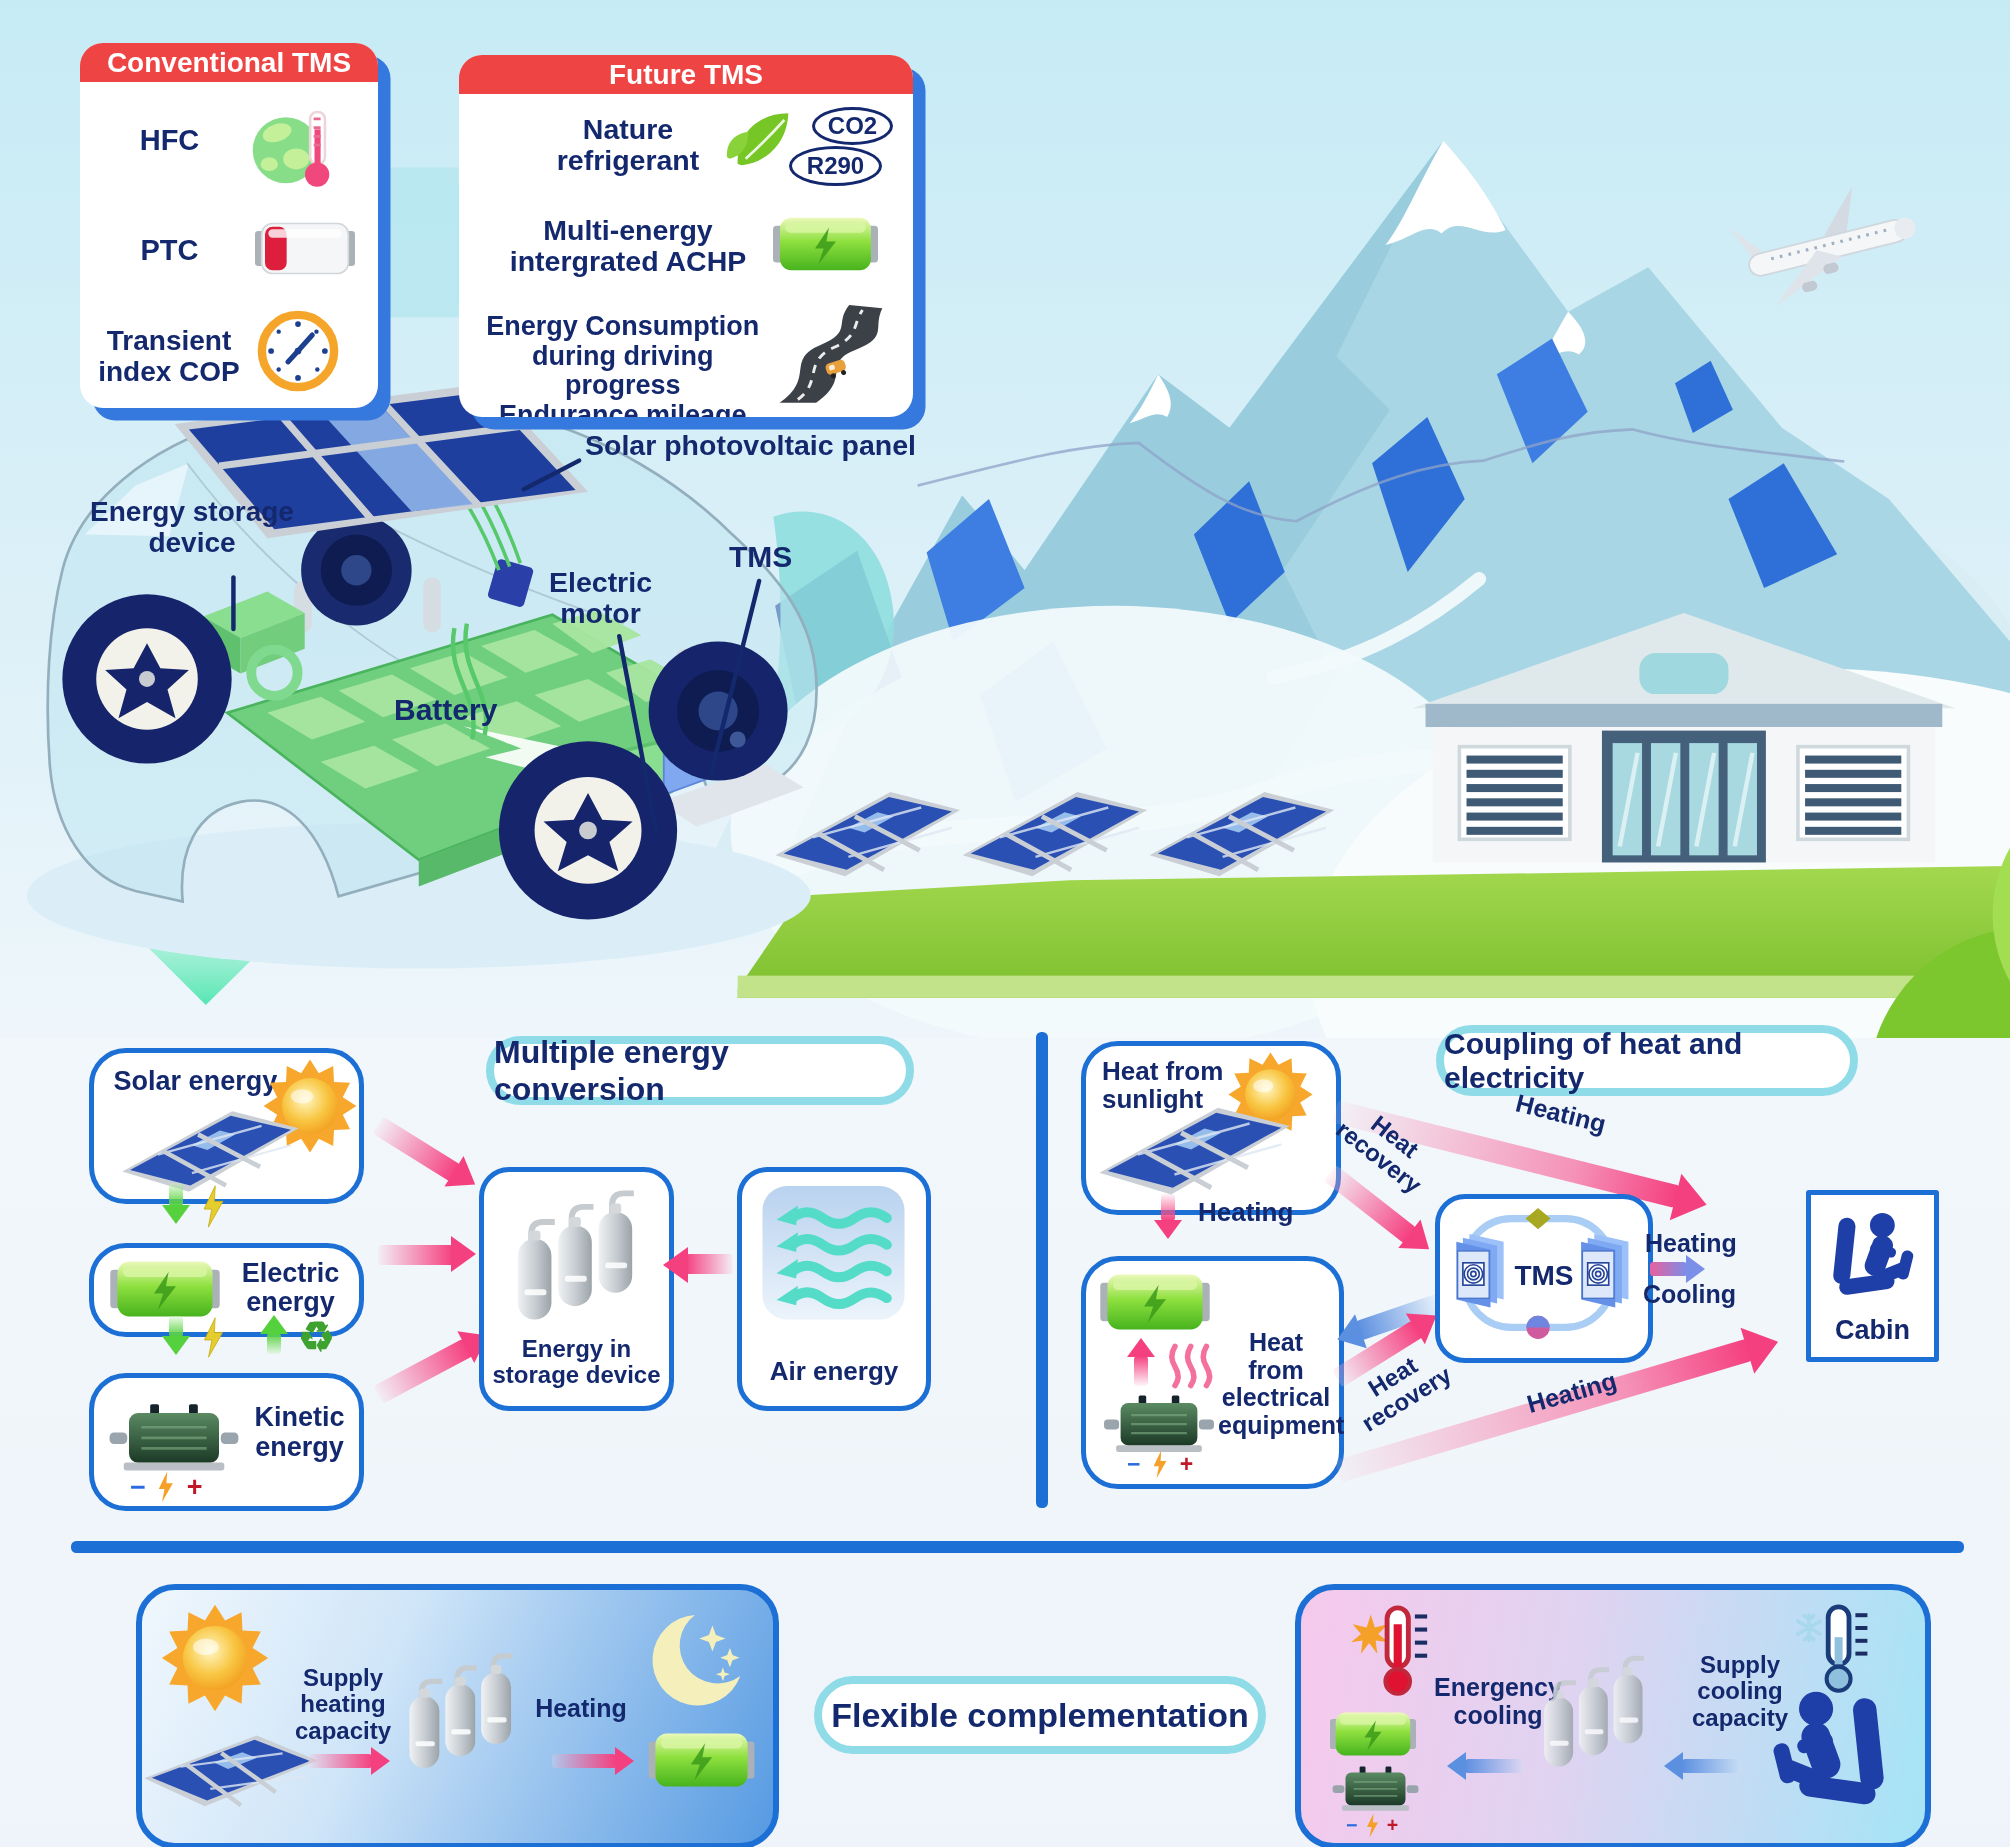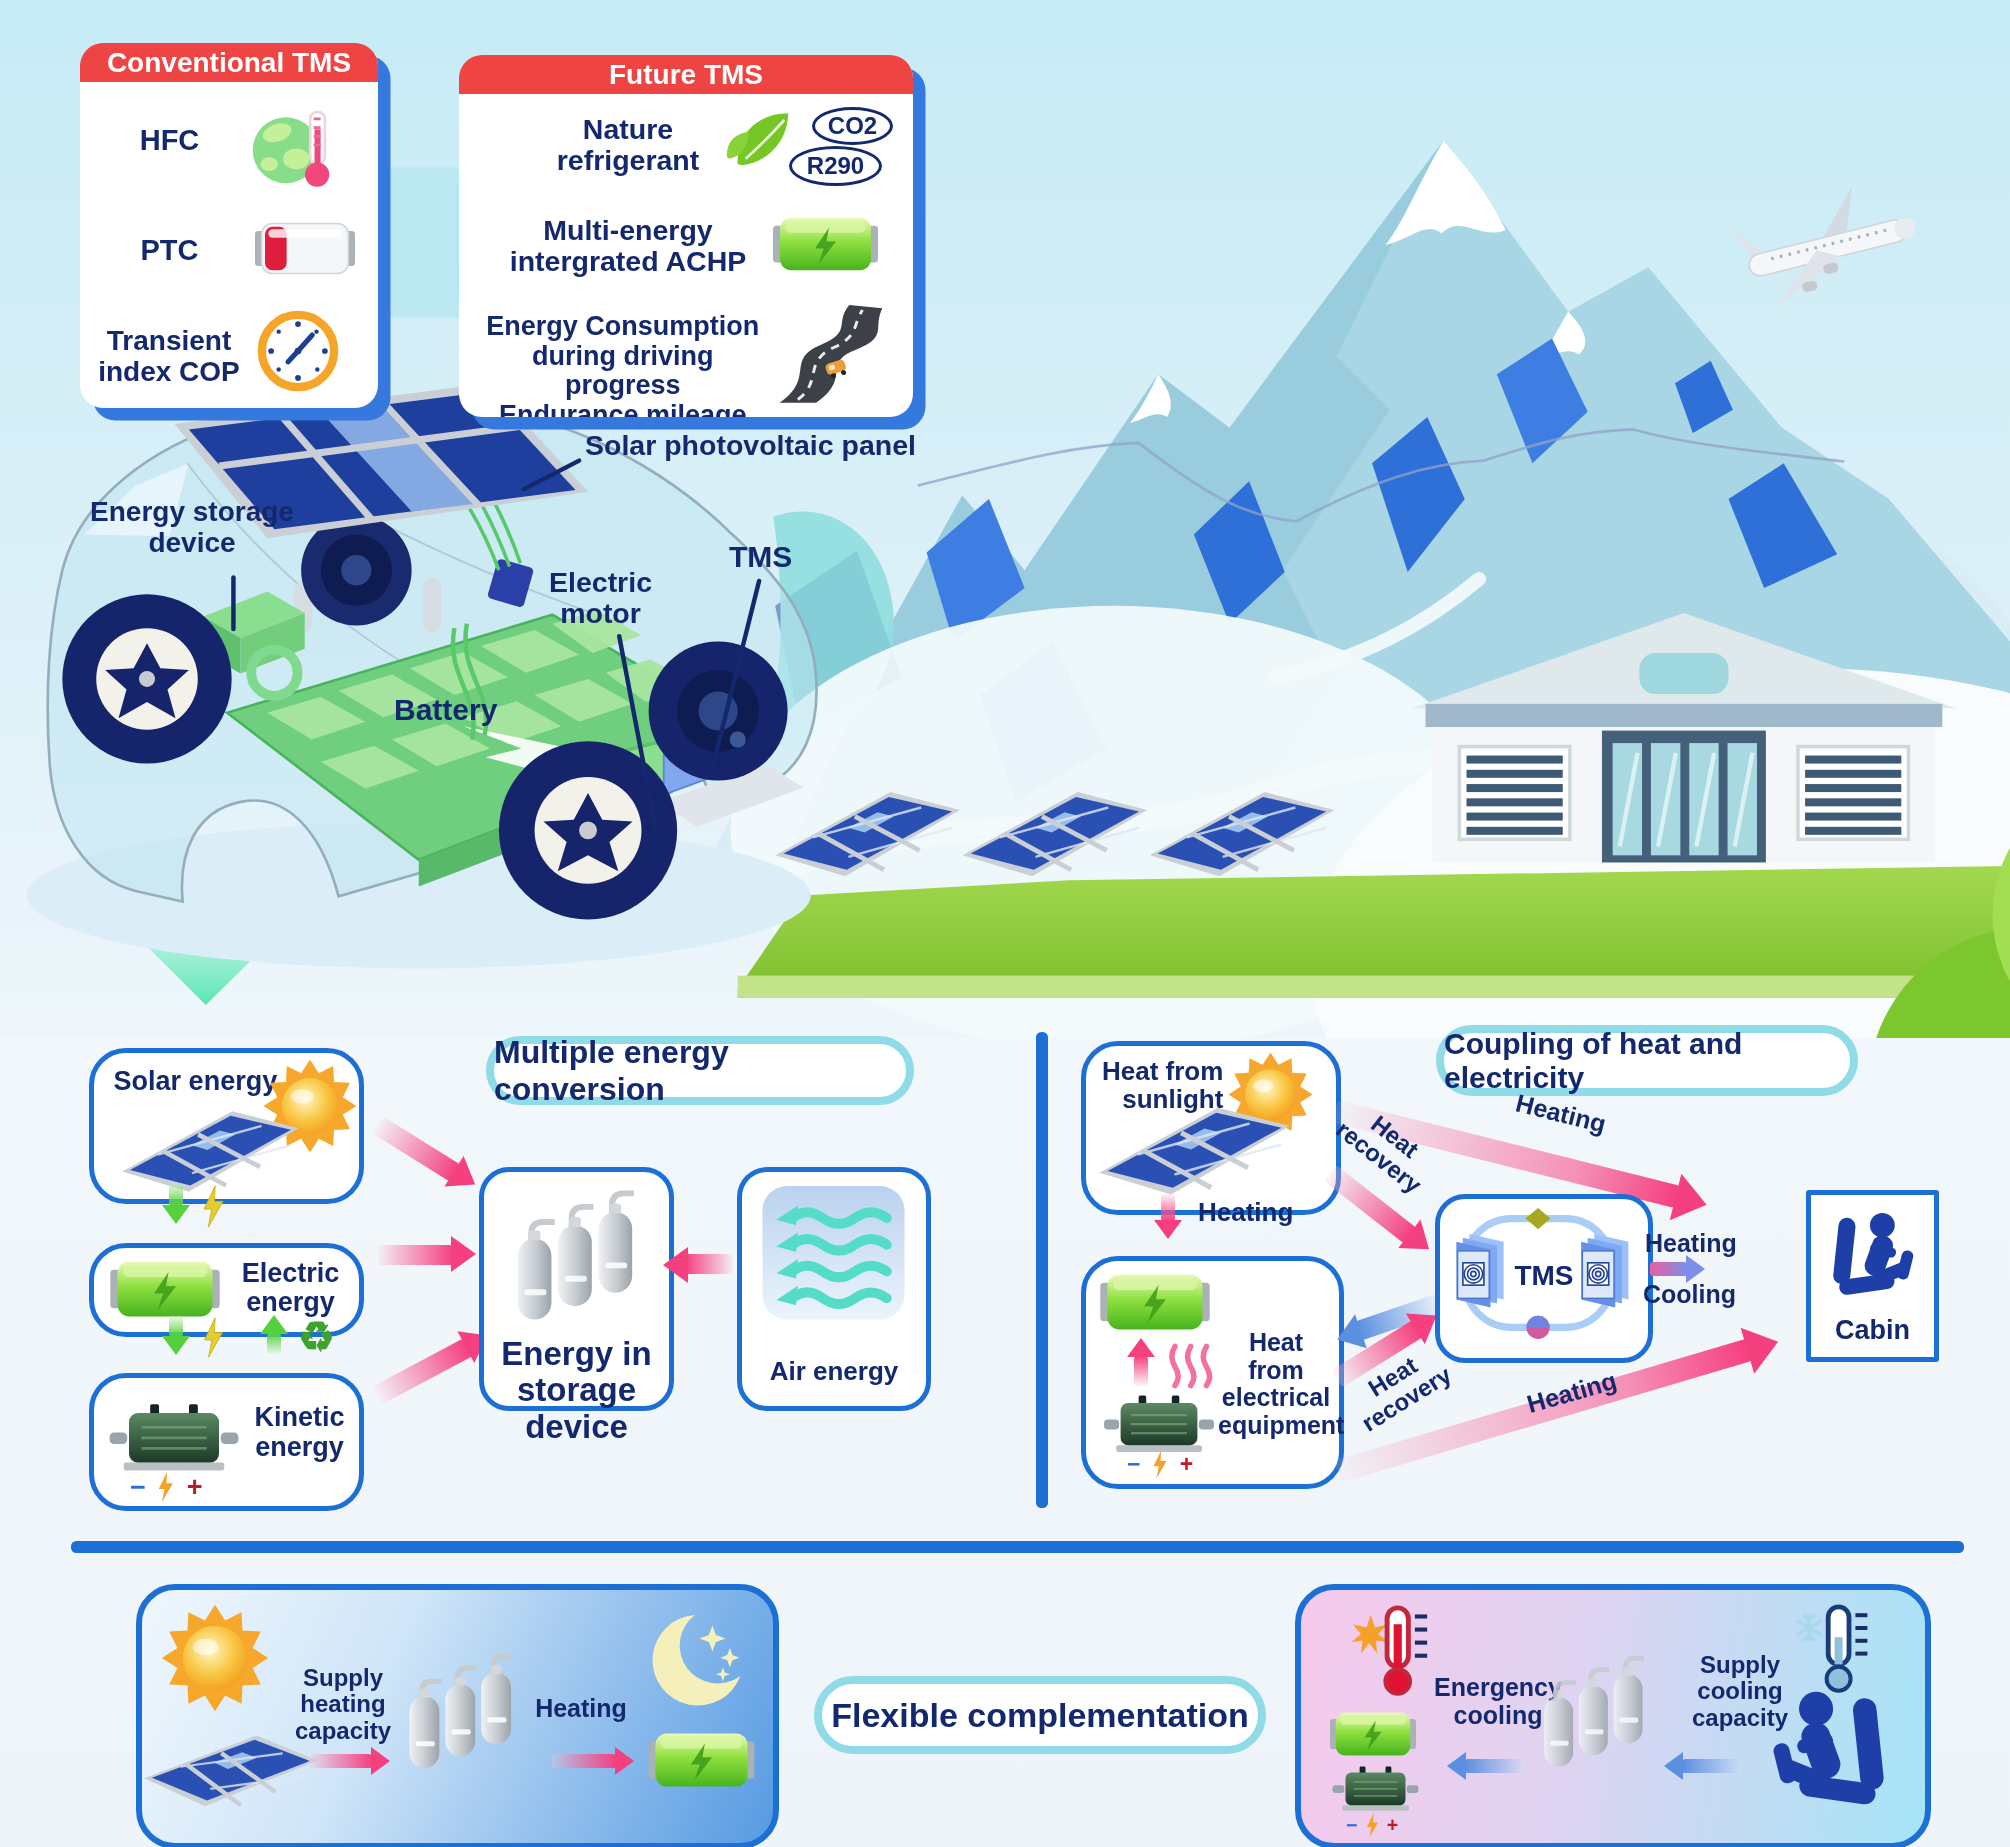--- a/index.html
+++ b/index.html
@@ -13,21 +13,21 @@
   .panel.sq{border-radius:30px;}
   
   .hdrbox{position:absolute;background:#fff;border-radius:23px;box-shadow:12.5px 12.5px 0 #3579de;overflow:hidden;}
   .hdrbox .hd{position:absolute;left:0;top:0;right:0;height:39px;background:#ef4444;color:#fff;
     font-size:28px;display:flex;align-items:center;justify-content:center;}
   
   .pill{position:absolute;background:#fff;border:8px solid #8fdce8;border-radius:41px;
     display:flex;align-items:center;justify-content:center;font-size:32px;color:#14286e;}
   
   .lbl{position:absolute;text-align:center;line-height:1.1;white-space:pre-line;color:#14286e;}
-  .lbl.left{text-align:right;}
+  .lbl.left{text-align:left;}
   .lbl.nowrap{white-space:nowrap;}
   
   .arr{position:absolute;height:0;transform-origin:0 50%;}
   .arr .sh{position:absolute;left:0;right:23px;top:-9.8px;height:19.6px;border-radius:3.6px;}
   .arr .hd{position:absolute;right:0;top:-18.7px;width:0;height:0;
     border-top:18.7px solid transparent;border-bottom:18.7px solid transparent;border-left:25px solid #000;}
   .arr.sm .sh{top:-7.1px;height:14.3px;right:18px;}
   .arr.sm .hd{top:-14.3px;border-top-width:14.3px;border-bottom-width:14.3px;border-left-width:19.6px;}
   .arr.big .sh{top:-11.6px;height:23px;right:30px;}
   .arr.big .hd{top:-24px;border-top-width:24px;border-bottom-width:24px;border-left-width:32px;}
@@ -620,21 +620,21 @@
     </div>
   <div class="arr arr-pink" style="left:378px;top:1395px;width:125px;transform:rotate(-28deg);">
       <i class="sh"></i>
       <i class="hd"></i>
     </div>
 
   <div class="panel sq" style="left:479px;top:1151px;width:185px;height:234px;">
     <svg class="abs" style="left:19.6px;top:12.5px" width="147" height="143" viewBox="0 0 170 170">
         <use href="#sym-tanks"></use>
       </svg>
-    <div class="lbl" style="left:0;top:164px;width:100%;font-size:33px;">Energy in
+    <div class="lbl" style="left:0;top:164px;width:100%;font-size:24px;">Energy in
 storage device</div>
   </div>
   <div class="arr arr-pink" style="left:733px;top:1264px;width:70px;transform:rotate(180deg);">
       <i class="sh"></i>
       <i class="hd"></i>
     </div>
   <div class="panel sq" style="left:737px;top:1151px;width:184px;height:234px;">
     <svg class="abs" style="left:19.6px;top:14.3px" width="143" height="138" viewBox="0 0 160 155">
         <use href="#sym-waves"></use>
       </svg>

